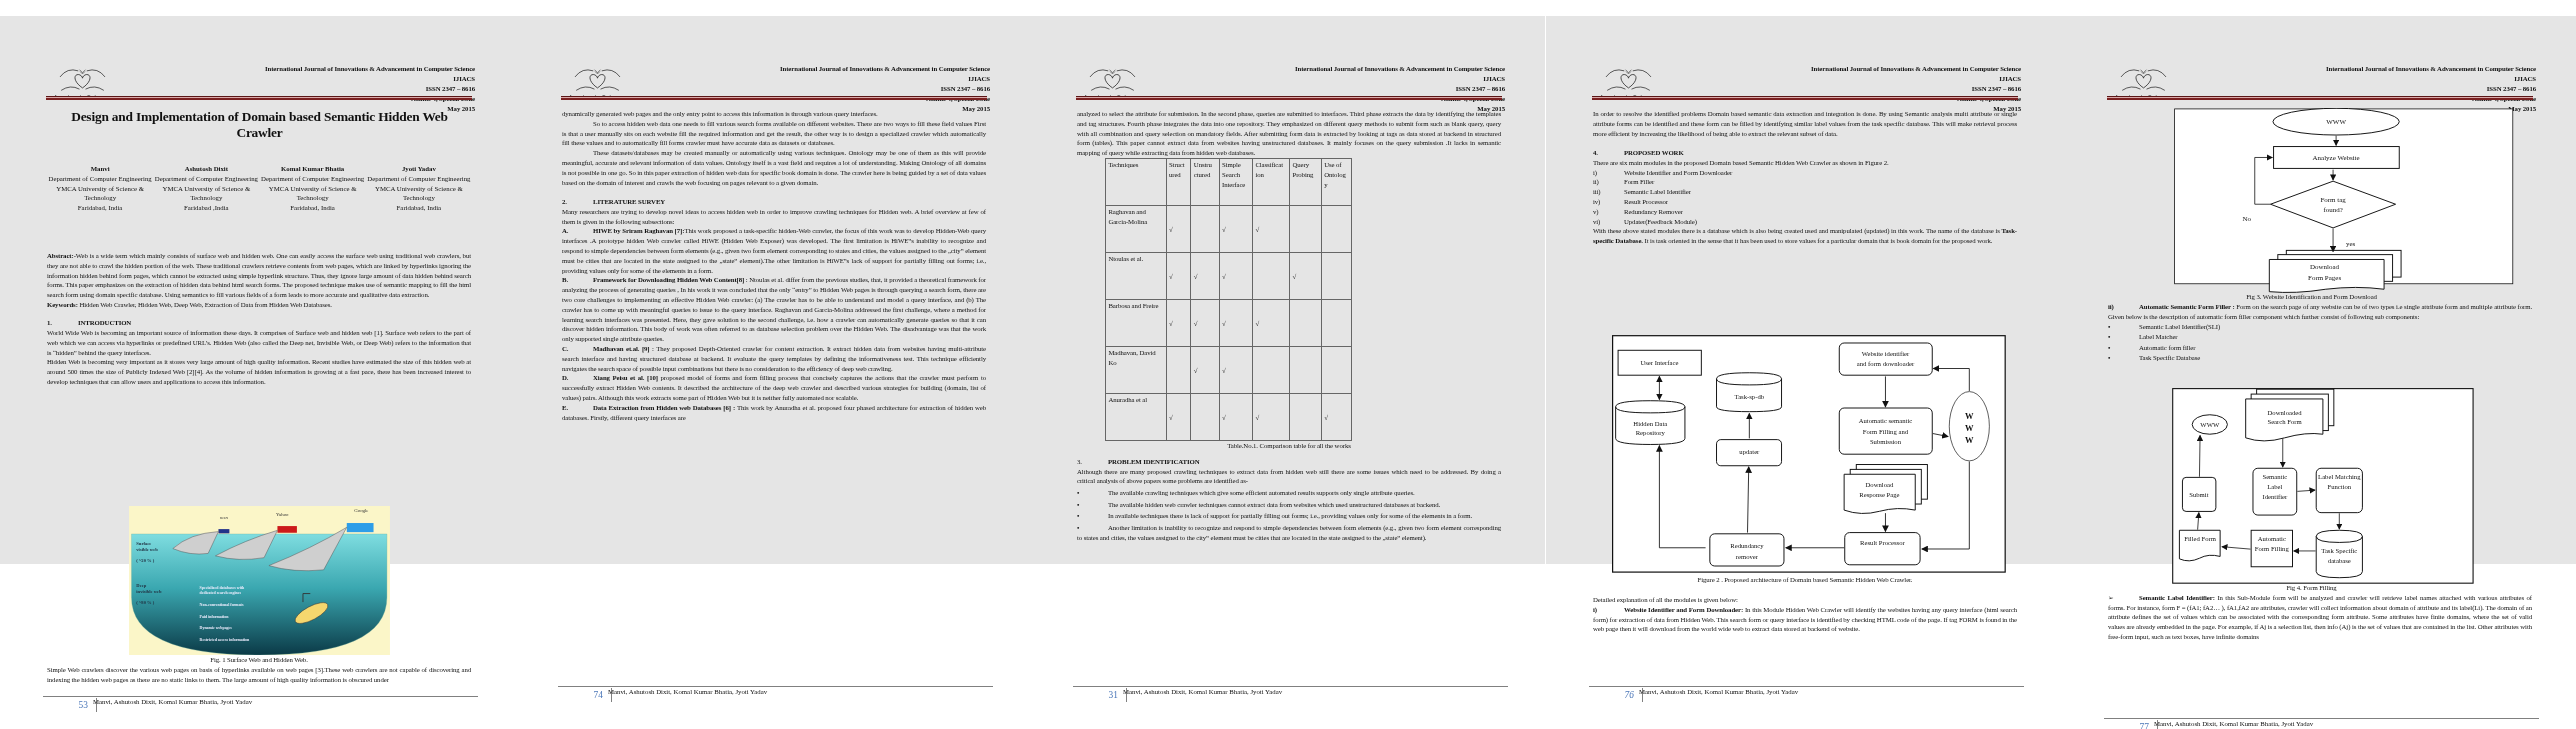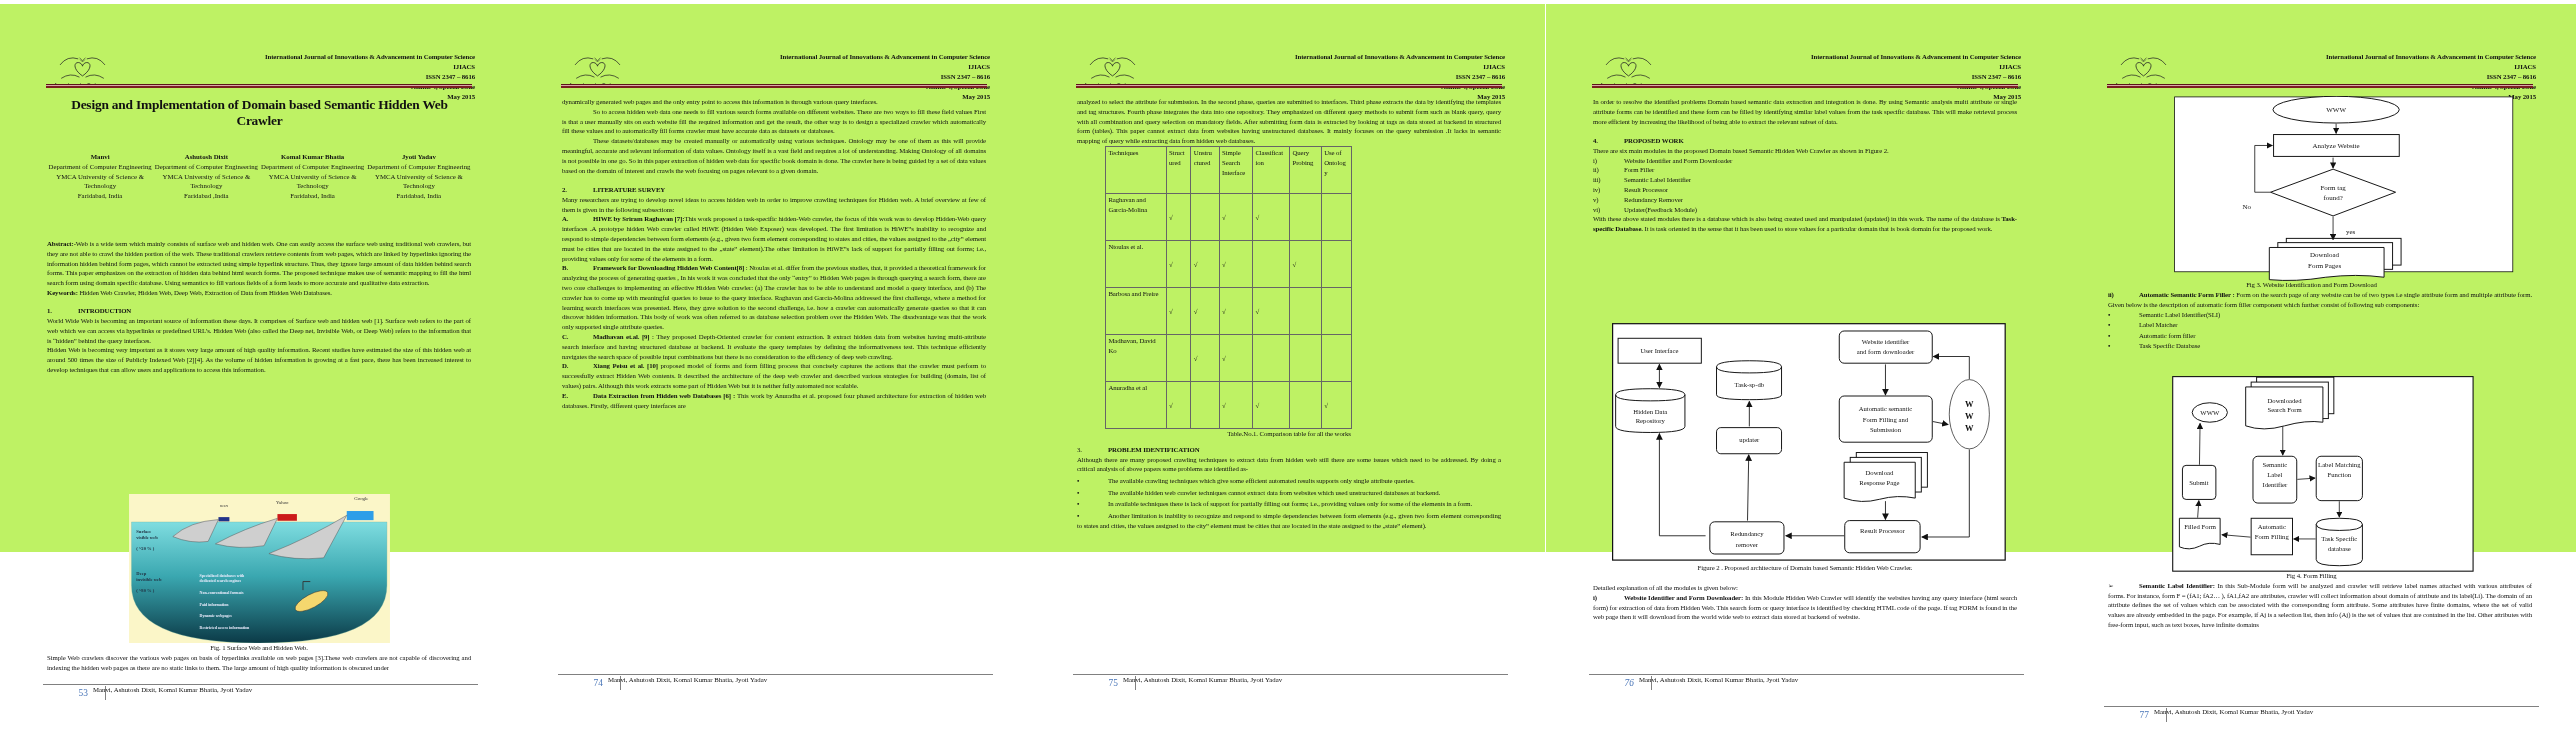--- a/index.html
+++ b/index.html
@@ -1,38 +1,38 @@
 <!DOCTYPE html>
 <html style="font-size:9.7px"><head>
 <meta charset="utf-8">
 <style>
   html, body { margin:0; padding:0; background:#ffffff; }
   body { width:2576px; height:729px; overflow:hidden; position:relative; font-family:"Liberation Serif", "DejaVu Serif", serif; color:#111; }
-  .page { position:absolute; top:4px; width:515px; height:548px; background:#bef264; }
+  .page { position:absolute; top:16px; width:515px; height:548px; background:#e5e5e5; }
   .p1 { left:0; } .p2 { left:515px; } .p3 { left:1030px; } .p4 { left:1546px; } .p5 { left:2061px; }
   .hdr { position:absolute; left:46px; top:24px; width:429px; height:61px; }
   .logo { position:absolute; left:0; top:25.5px; width:73px; height:36px; text-align:center; }
   .logo svg { display:block; margin:0 auto; }
   .logo-text { font-family:"DejaVu Sans", sans-serif; font-size:6.4px; color:#222; margin-top:0px; white-space:nowrap; }
   .jinfo { position:absolute; right:0; top:24px; text-align:right; font-weight:bold; font-size:6.8px; line-height:10px; letter-spacing:-0.1px; }
   .rule { position:absolute; left:46px; top:80px; width:426px; height:3.6px; background:linear-gradient(#5a1616 0 1.2px, #d9a9a9 1.2px 1.8px, #7a2020 1.8px 3.6px); }
   .content { position:absolute; left:47px; width:424px; font-size:6.8px; line-height:9.8px; text-align:justify; letter-spacing:-0.1px; }
   .content p { margin:0; }
   .indent { text-indent:31px; }
   h1.title { position:absolute; left:47px; top:93px; width:425px; margin:0; text-align:center; font-size:13.4px; line-height:16px; font-weight:bold; letter-spacing:-0.2px; }
   .authors { position:absolute; left:47px; top:148px; width:425px; display:flex; font-size:6.8px; line-height:9.8px; text-align:center; }
   .authors > div { flex:1; }
   .authors .nm { font-weight:bold; }
   .sec { font-weight:bold; margin-top:8.5px; }
   .sec .num { display:inline-block; width:31px; }
   .lbl { display:inline-block; width:31px; }
   .b { font-weight:bold; }
   .bul { display:inline-block; width:31px; font-weight:bold; }
   .footer { position:absolute; left:43px; width:435px; border-top:1.8px solid #808080; }
-  .footer .pg { position:absolute; left:25.5px; top:0.6px; width:19.4px; text-align:right; font-size:9.4px; color:#4a76b8; font-family:"Liberation Serif", serif; padding-right:17px; border-right:1.2px solid #808080; height:14.6px; line-height:14.6px; }
+  .footer .pg { position:absolute; left:25.5px; top:0.6px; width:19.4px; text-align:right; font-size:9.4px; color:#4a76b8; font-family:"Liberation Serif", serif; padding-right:8px; border-right:1.2px solid #808080; height:14.6px; line-height:14.6px; }
   .footer .au { position:absolute; left:50px; top:1.2px; font-size:6.8px; }
   .caption { text-align:center; font-size:6.8px; }
   table.cmp { border-collapse:collapse; margin-left:28px; width:247px; font-size:6.8px; line-height:9.7px; }
   table.cmp td { border:0.6px solid #666; vertical-align:top; padding:1.2px 2.4px; text-align:left; }
   table.cmp td.tick { vertical-align:middle; padding-top:3.6px; }
   svg text { font-family:"Liberation Serif", serif; }
 </style>
 </head>
 <body>
 
@@ -286,21 +286,21 @@
     <p class="caption">Table.No.1. Comparison table for all the works</p>
     <div class="sec" style="margin-top:6px;"><span class="num" style="font-weight:normal;">3.</span><span>PROBLEM IDENTIFICATION</span></div>
     <p>Although there are many proposed crawling techniques to extract data from hidden web still there are some issues which need to be addressed. By doing a critical analysis of above papers some problems are identified as-</p>
     <p style="margin-top:1.8px;"><span class="bul">•</span><span>The available crawling techniques which give some efficient automated results supports only single attribute queries.</span></p>
     <p style="margin-top:1.8px;"><span class="bul">•</span><span>The available hidden web crawler techniques cannot extract data from websites which used unstructured databases at backend.</span></p>
     <p style="margin-top:1.8px;"><span class="bul">•</span><span>In available techniques there is lack of support for partially filling out forms; i.e., providing values only for some of the elements in a form.</span></p>
     <p style="margin-top:1.8px;"><span class="bul">•</span><span>Another limitation is inability to recognize and respond to simple dependencies between form elements (e.g., given two form element corresponding to states and cities, the values assigned to the city‟ element must be cities that are located in the state assigned to the „state‟ element).</span></p>
   </div>
 
   <div class="footer" style="top:670px;">
-    <div class="pg" style="color: rgb(74, 118, 184);">75</div>
+    <div class="pg" style="color: rgb(74, 118, 184);">31</div>
     <div class="au">Manvi, Ashutosh Dixit, Komal Kumar Bhatia, Jyoti Yadav</div>
   </div>
 </div>
 
 <div class="page p4">
   <div class="hdr">
     <div class="logo">
       <svg width="55" height="28" viewBox="0 0 90 46">
         <path d="M8 18 Q20 2 38 8" stroke="#222" fill="none" stroke-width="1.2"></path>
         <path d="M82 18 Q70 2 52 8" stroke="#222" fill="none" stroke-width="1.2"></path>

